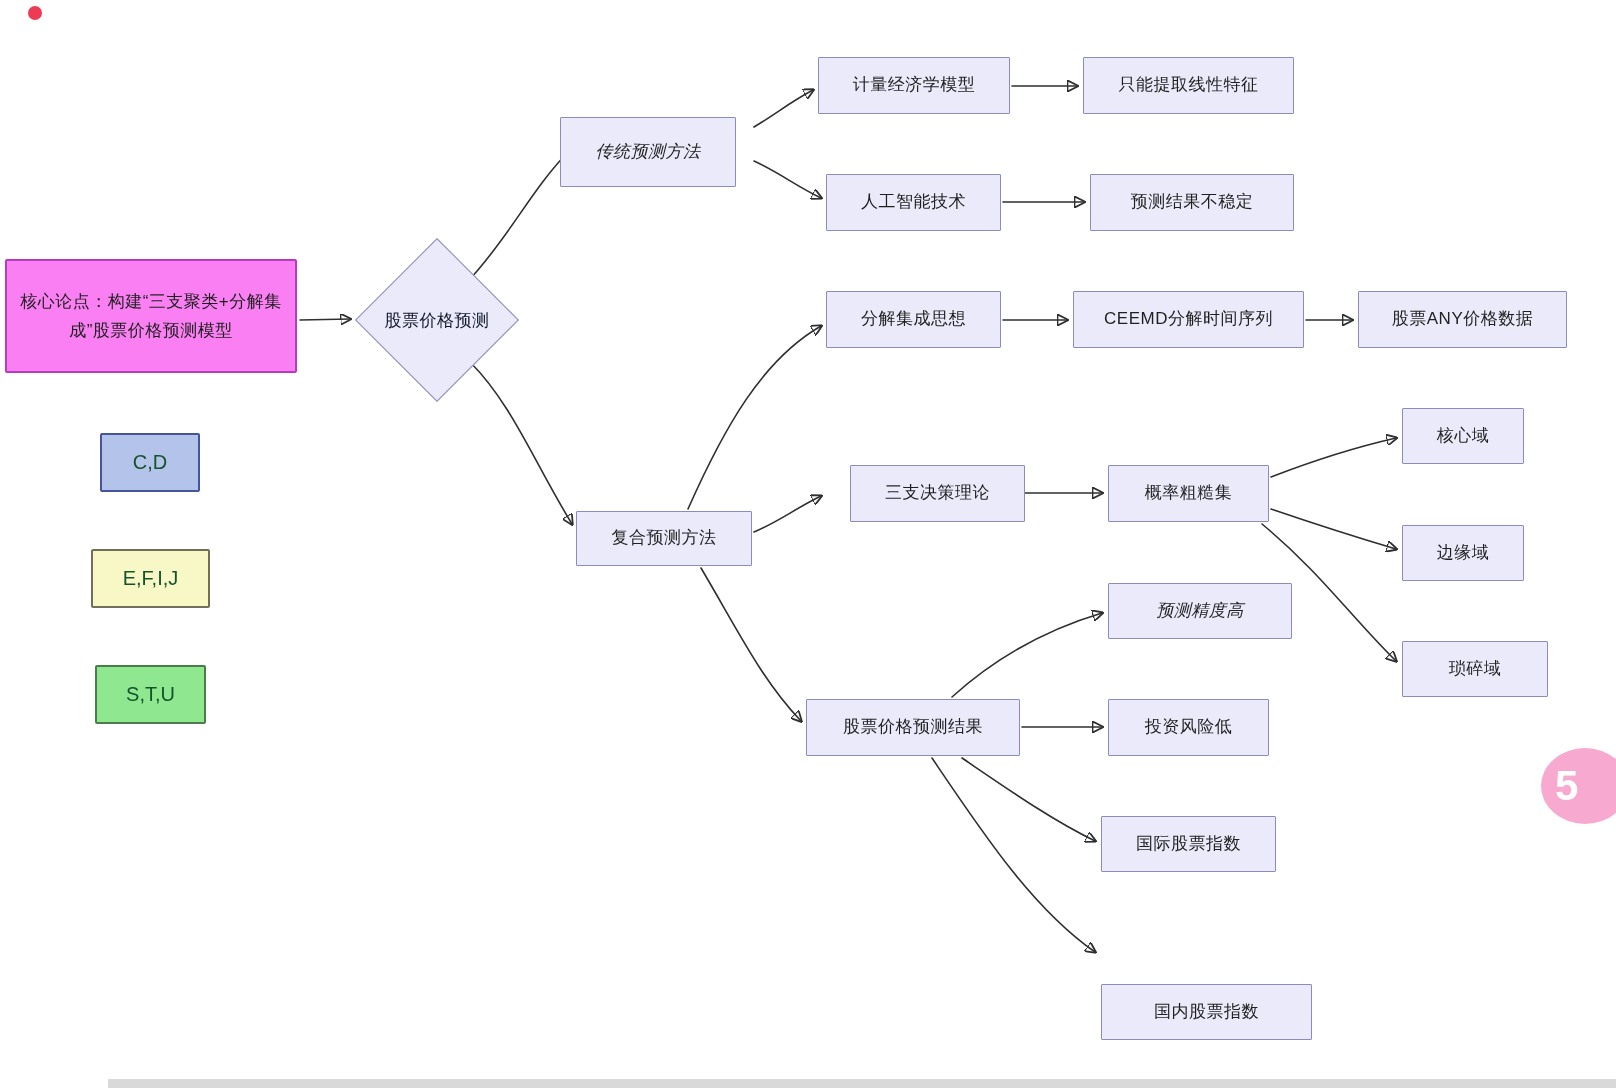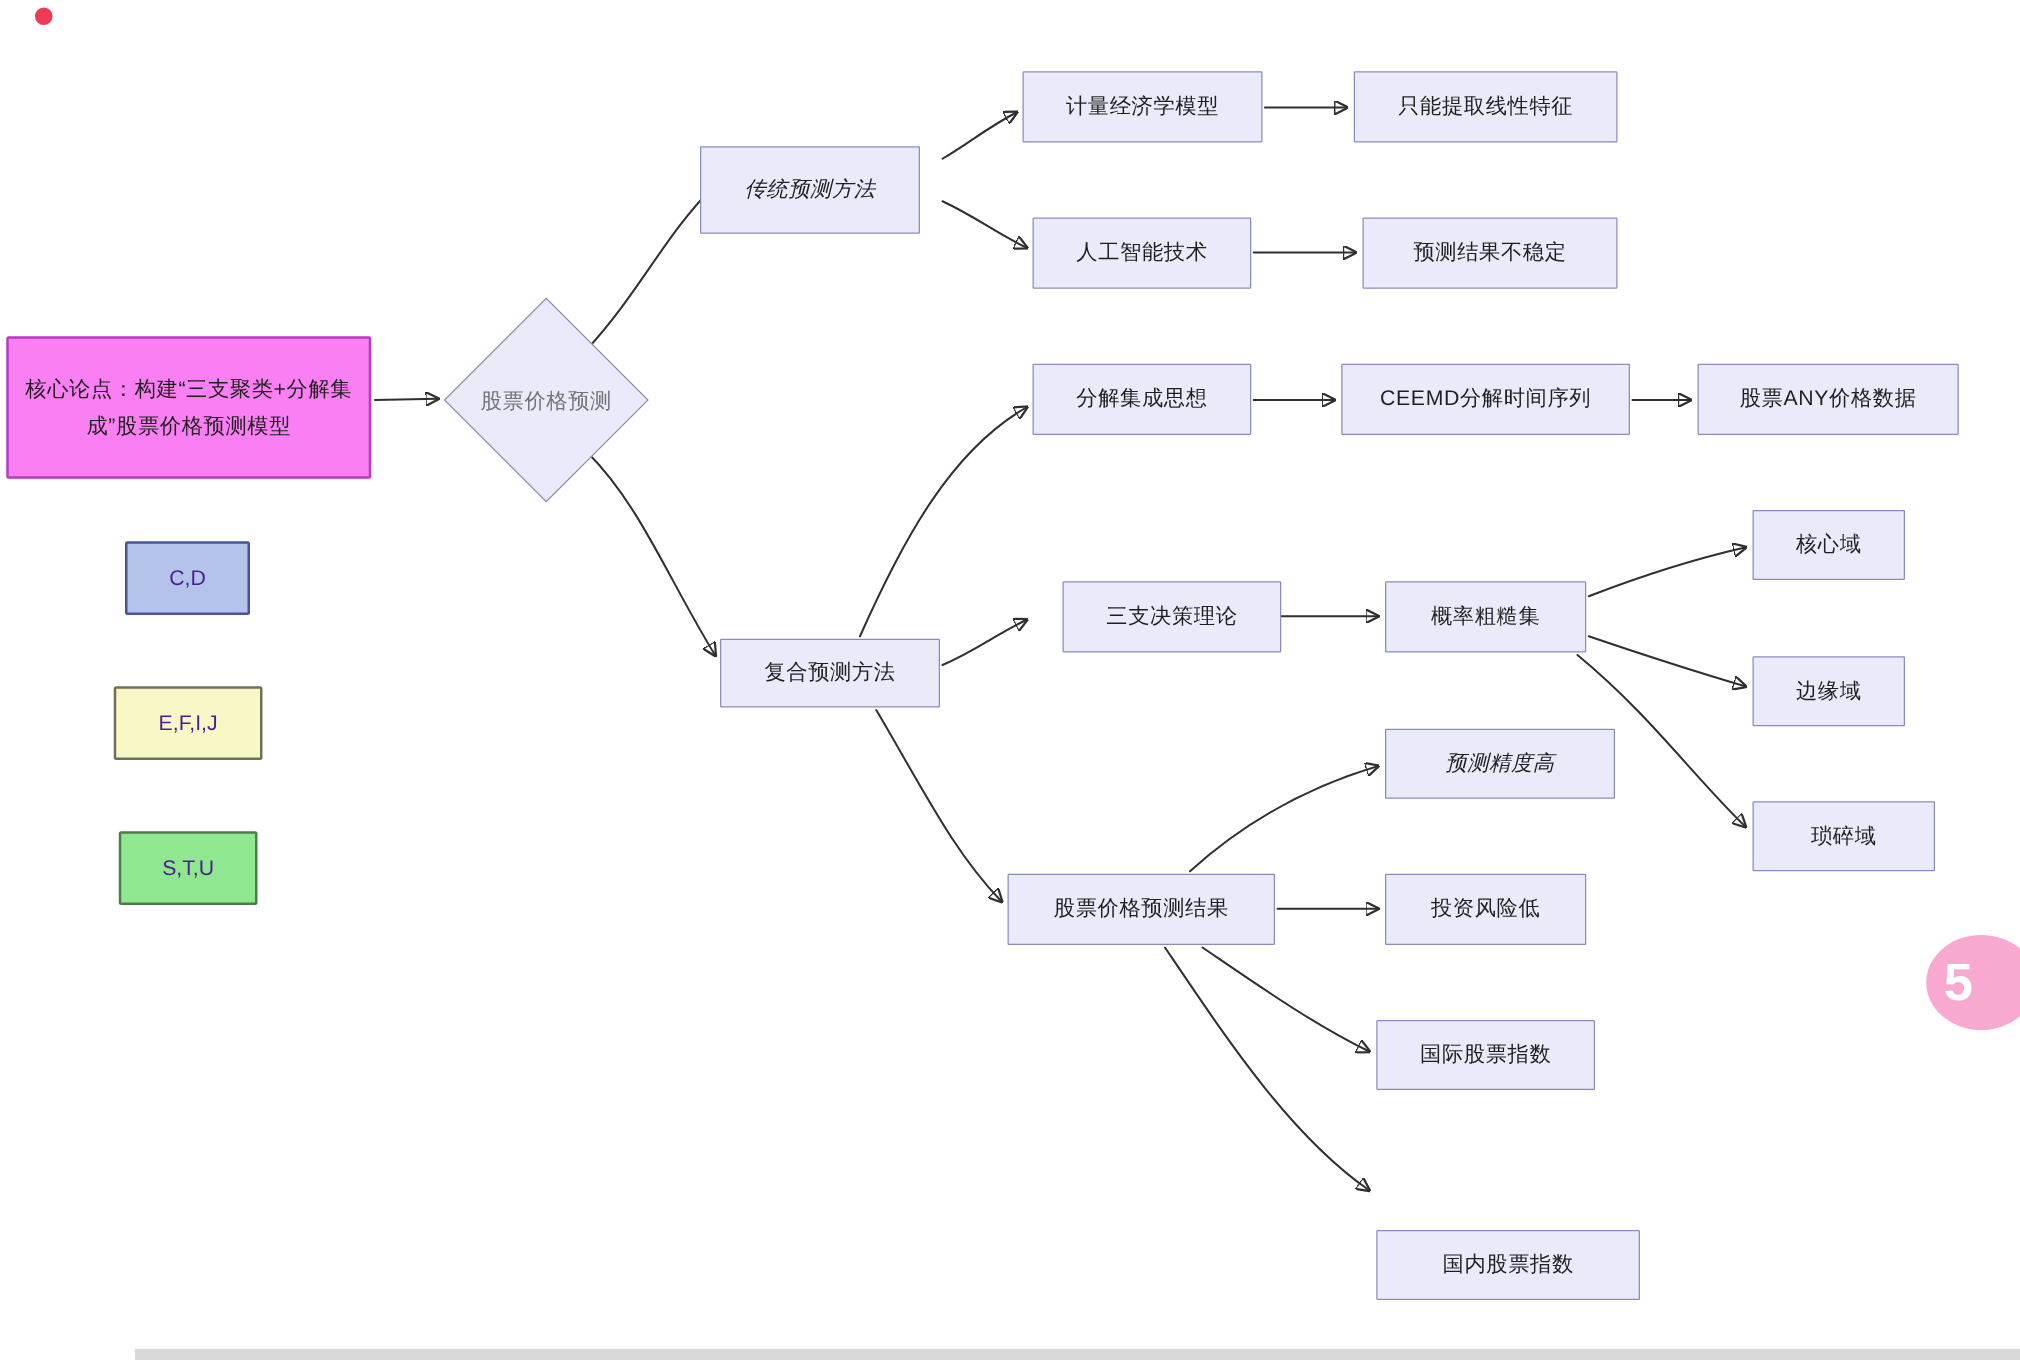--- a/index.html
+++ b/index.html
@@ -40,38 +40,38 @@
     background: #f97ff2;
     border: 2px solid #b53bbf;
     border-radius: 2px;
     line-height: 29px;
     padding: 0 10px;
   }
 
   .legend {
     position: absolute;
     display: flex; align-items: center; justify-content: center;
-    font-size: 17px; color: #4c1d95;
+    font-size: 20px; color: #14532d;
     border-radius: 2px;
   }
   .legend.cd   { background: #b4c3e9; border: 2px solid #46549a; }
   .legend.efij { background: #f8f8c6; border: 2px solid #70705a; }
   .legend.stu  { background: #8fe78f; border: 2px solid #4b7d4b; }
 
   .diamond-wrap { position: absolute; left: 355px; top: 238px; width: 164px; height: 164px; }
   .diamond-bg {
     position: absolute; left: 24px; top: 24px; width: 116px; height: 116px;
     background: #eaeafa;
     border: 1px solid #8b8bc0;
     transform: rotate(45deg);
   }
   .diamond-label {
     position: absolute; left: 0; top: 0; right: 0; bottom: 0;
     display: flex; align-items: center; justify-content: center;
-    font-size: 17px; color: #737373; letter-spacing: 0.5px;
+    font-size: 17px; color: #0f172a; letter-spacing: 0.5px;
   }
 
   .red-dot {
     position: absolute; left: 28px; top: 6px;
     width: 14px; height: 14px; border-radius: 50%;
     background: #ee3b54;
   }
 
   .float-badge {
     position: absolute; left: 1541px; top: 748px;
@@ -113,21 +113,21 @@
     <path d="M1003,493 L1102,493" marker-end="url(#arrow)"></path>
     <path d="M1271,477 C1315,460 1352,448 1396,438" marker-end="url(#arrow)"></path>
     <path d="M1271,509 C1315,524 1352,536 1396,549" marker-end="url(#arrow)"></path>
     <path d="M1262,524 C1320,572 1352,618 1396,661" marker-end="url(#arrow)"></path>
     <path d="M952,697 C995,658 1045,630 1102,613" marker-end="url(#arrow)"></path>
     <path d="M1022,727 L1102,727" marker-end="url(#arrow)"></path>
     <path d="M962,758 C1012,792 1052,820 1095,841" marker-end="url(#arrow)"></path>
     <path d="M932,758 C982,832 1032,908 1095,952" marker-end="url(#arrow)"></path>
   </svg>
 
-  <div class="node thesis" style="left:5px; top:269px; width:292px; height:114px;">核心论点：构建“三支聚类+分解集成”股票价格预测模型</div>
+  <div class="node thesis" style="left:5px; top:259px; width:292px; height:114px;">核心论点：构建“三支聚类+分解集成”股票价格预测模型</div>
 
   <div class="diamond-wrap">
     <div class="diamond-bg"></div>
     <div class="diamond-label">股票价格预测</div>
   </div>
 
   <div class="legend cd" style="left:100px; top:433px; width:100px; height:59px;">C,D</div>
   <div class="legend efij" style="left:91px; top:549px; width:119px; height:59px;">E,F,I,J</div>
   <div class="legend stu" style="left:95px; top:665px; width:111px; height:59px;">S,T,U</div>
 

